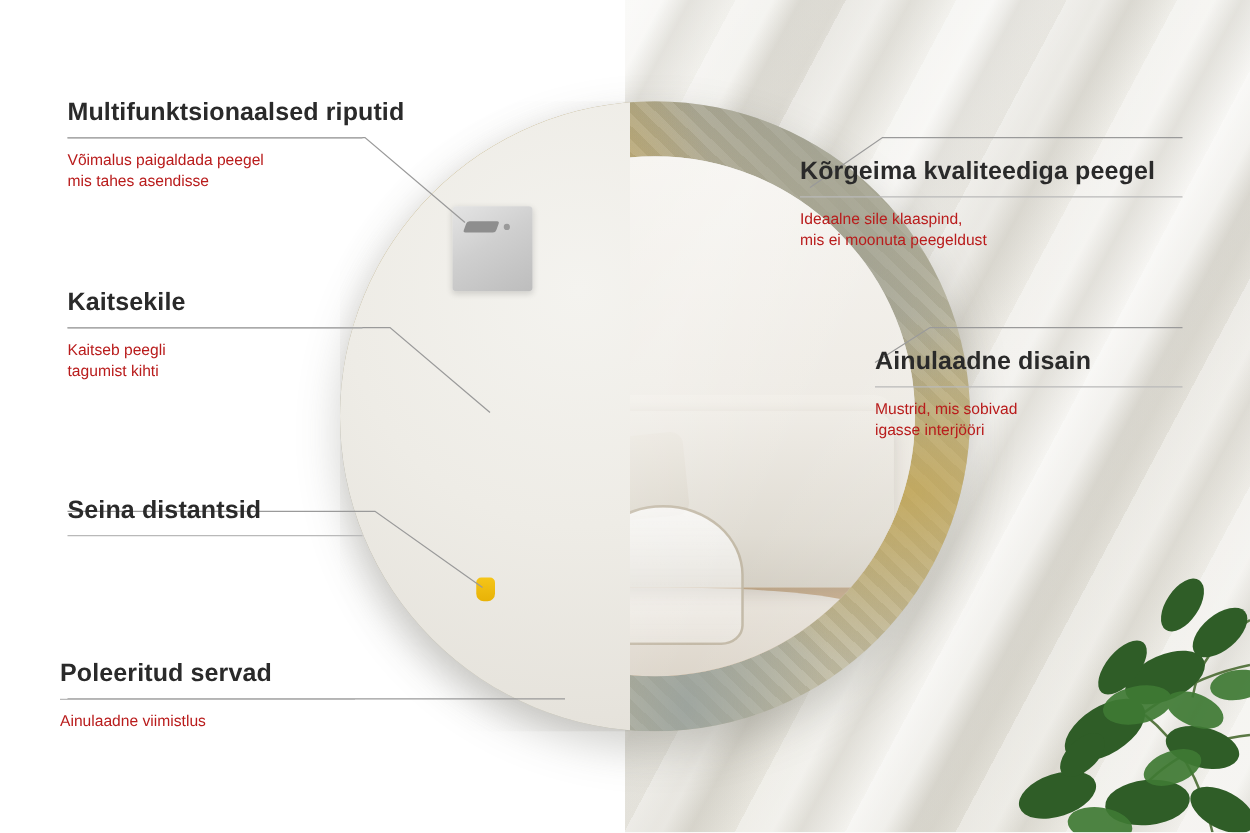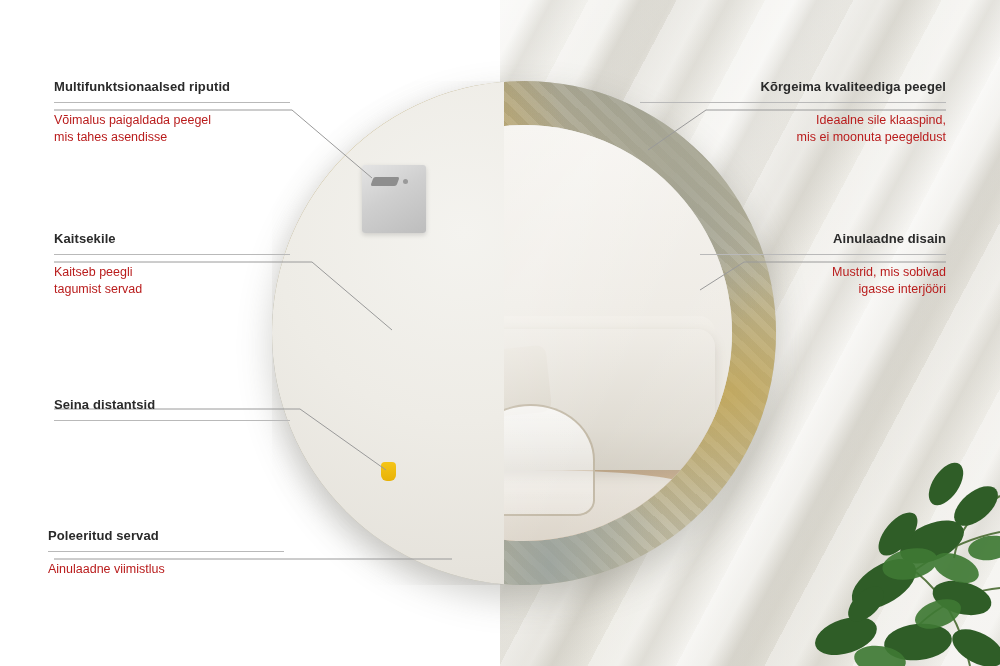--- a/index.html
+++ b/index.html
@@ -207,41 +207,41 @@
     background: linear-gradient(180deg, #f5c518 0%, #e8b207 100%);
     border-radius: 4px 4px 6px 6px;
   }
 
   
   .plant { position: absolute; right: 0; bottom: 0; width: 330px; height: 330px; }
 
   
   .callout { position: absolute; }
   .callout .title {
-    font-size: 13px;
+    font-size: 20px;
     font-weight: bold;
     color: #2a2a2a;
     letter-spacing: 0.1px;
     margin: 0 0 8px 0;
     white-space: nowrap;
   }
   .callout .rule {
     height: 1px;
     background: #b9b9b9;
     margin: 0 0 9px 0;
   }
   .callout .desc {
     font-size: 12.5px;
     line-height: 17px;
     color: #b91c1c;
     margin: 0;
     white-space: pre-line;
   }
   .callout.left { text-align: left; }
-  .callout.right { text-align: right; }
+  .callout.right { text-align: left; margin-top: 47px; }
 
   .leader { position: absolute; pointer-events: none; }
 </style>
 </head>
 <body>
 
 <div id="stage">
 
   <div class="photo-half">
     <div class="wall-shadow-bands"></div>
@@ -323,21 +323,21 @@
     <div class="title">Multifunktsionaalsed riputid</div>
     <div class="rule"></div>
     <div class="desc">Võimalus paigaldada peegel
 mis tahes asendisse</div>
   </div>
 
   <div class="callout left" style="left:54px; top:231px; width:236px;">
     <div class="title">Kaitsekile</div>
     <div class="rule"></div>
     <div class="desc">Kaitseb peegli
-tagumist servad</div>
+tagumist kihti</div>
   </div>
 
   <div class="callout left" style="left:54px; top:397px; width:236px;">
     <div class="title">Seina distantsid</div>
     <div class="rule"></div>
   </div>
 
   <div class="callout left" style="left:48px; top:528px; width:236px;">
     <div class="title">Poleeritud servad</div>
     <div class="rule"></div>

